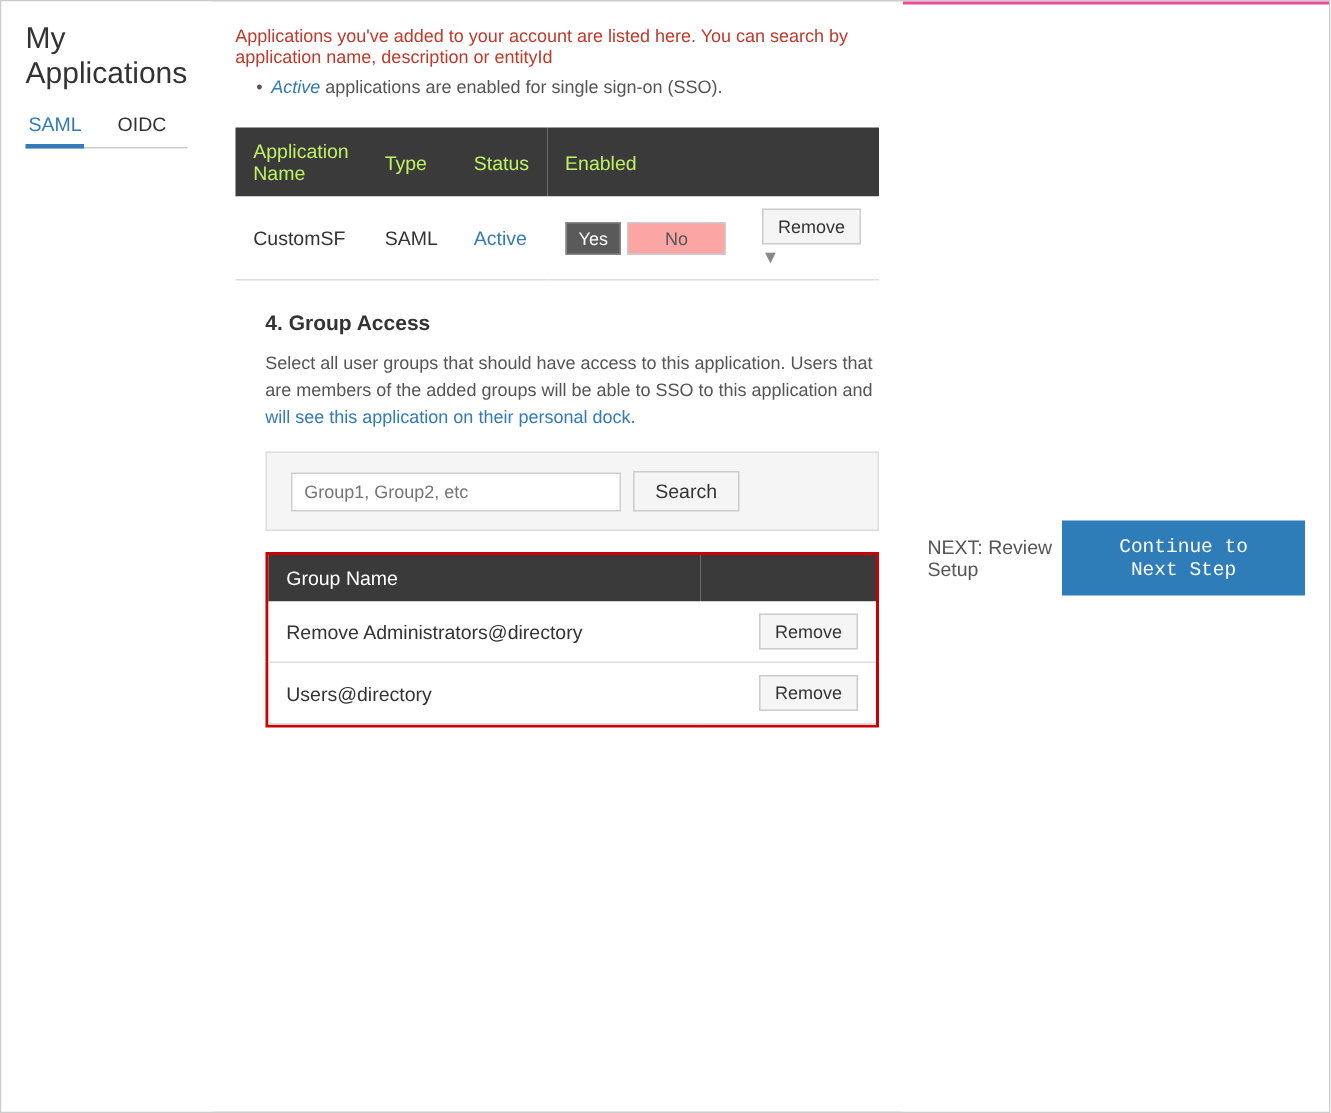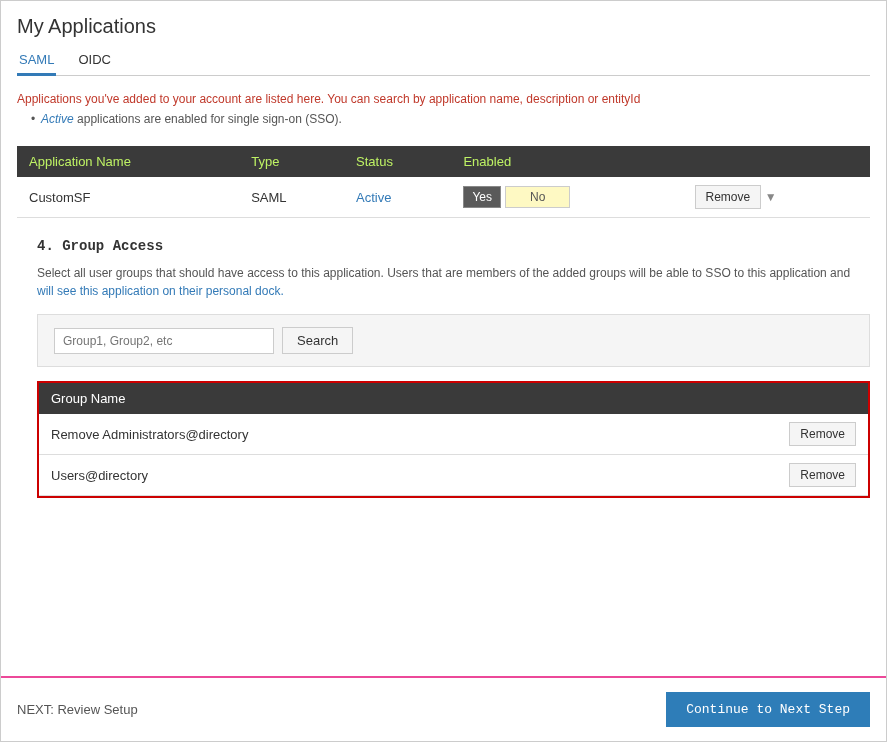--- a/index.html
+++ b/index.html
@@ -8,21 +8,21 @@
       font-size: 13px;
       background: #f0f0f0;
       color: #333;
     }
     .page-container {
       width: 887px;
       min-height: 742px;
       background: #fff;
       border: 1px solid #ccc;
       display: flex;
-      flex-direction: column;
+      flex-direction: row;
     }
     .page-header {
       padding: 14px 16px 0 16px;
       background: #fff;
     }
     .page-title {
       font-size: 20px;
       font-weight: normal;
       color: #333;
       margin-bottom: 8px;
@@ -116,21 +116,21 @@
     }
     .toggle-yes {
       background: #5a5a5a;
       color: #fff;
       border: 1px solid #888;
       padding: 3px 8px;
       font-size: 12px;
       cursor: pointer;
     }
     .toggle-no {
-      background: #fef9c3;
+      background: #fca5a5;
       color: #555;
       border: 1px solid #ccc;
       padding: 3px 24px;
       font-size: 12px;
       cursor: pointer;
     }
     .btn-remove {
       background: #f5f5f5;
       border: 1px solid #ccc;
       padding: 4px 10px;
@@ -142,21 +142,20 @@
       color: #888;
       cursor: pointer;
       font-size: 12px;
     }
     
     .section-title {
       font-size: 14px;
       font-weight: bold;
       color: #333;
       margin-bottom: 10px;
-      font-family: Liberation Mono, monospace;
     }
     .section-description {
       font-size: 12px;
       color: #555;
       margin-bottom: 14px;
       line-height: 1.5;
     }
     .section-description .highlight-blue {
       color: #337ab7;
     }

